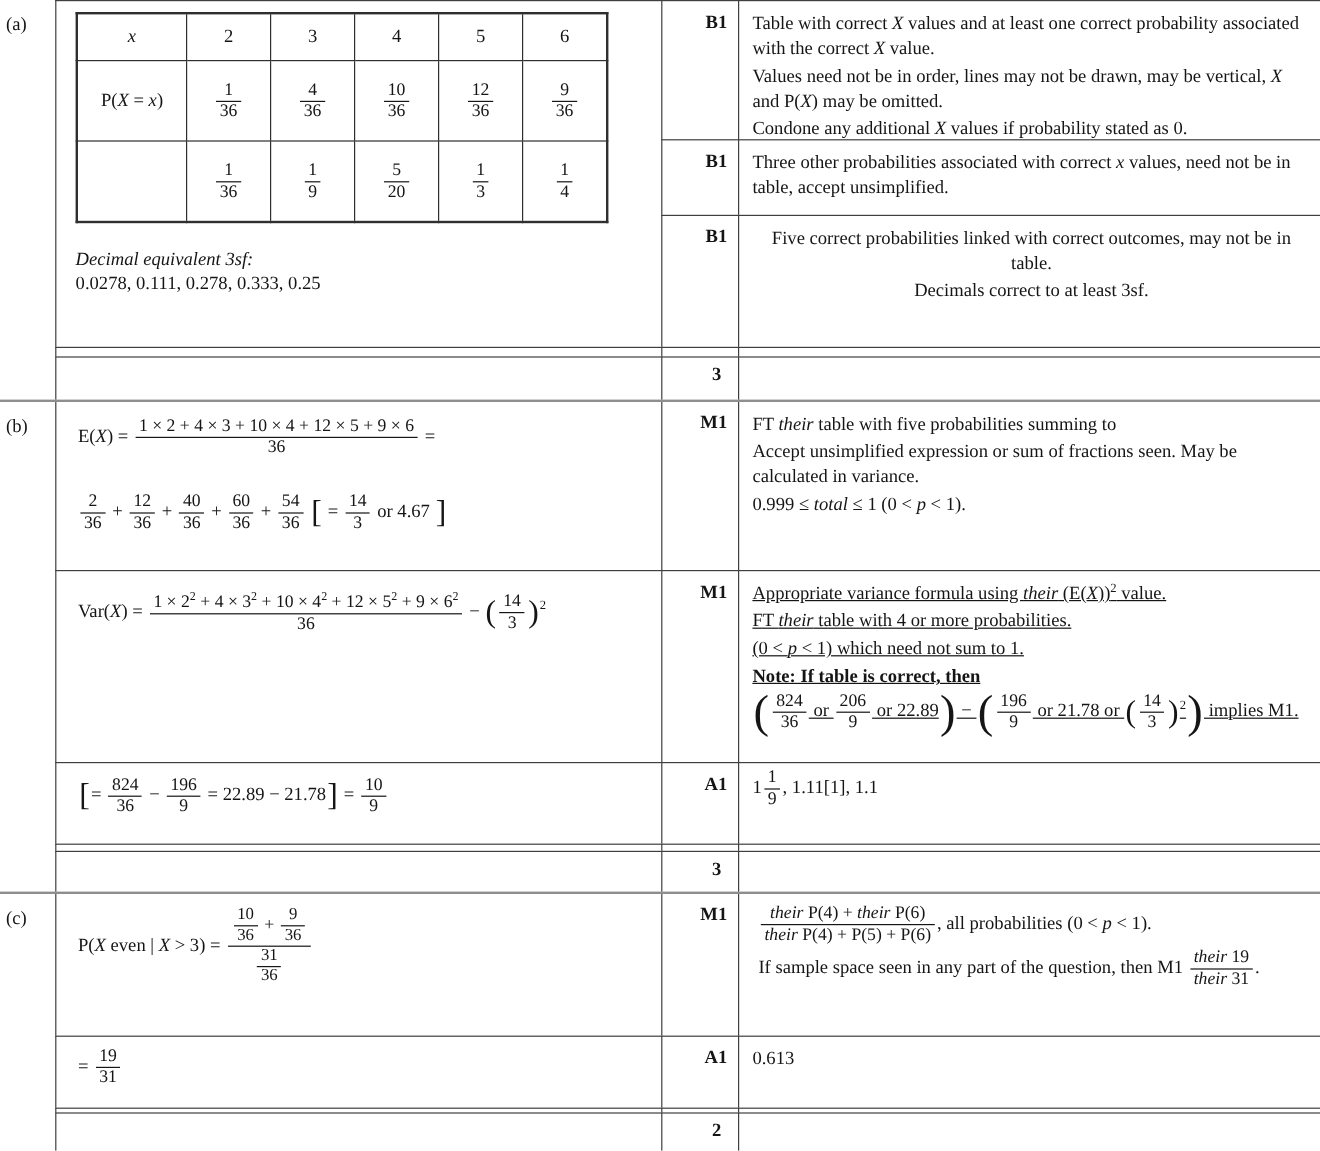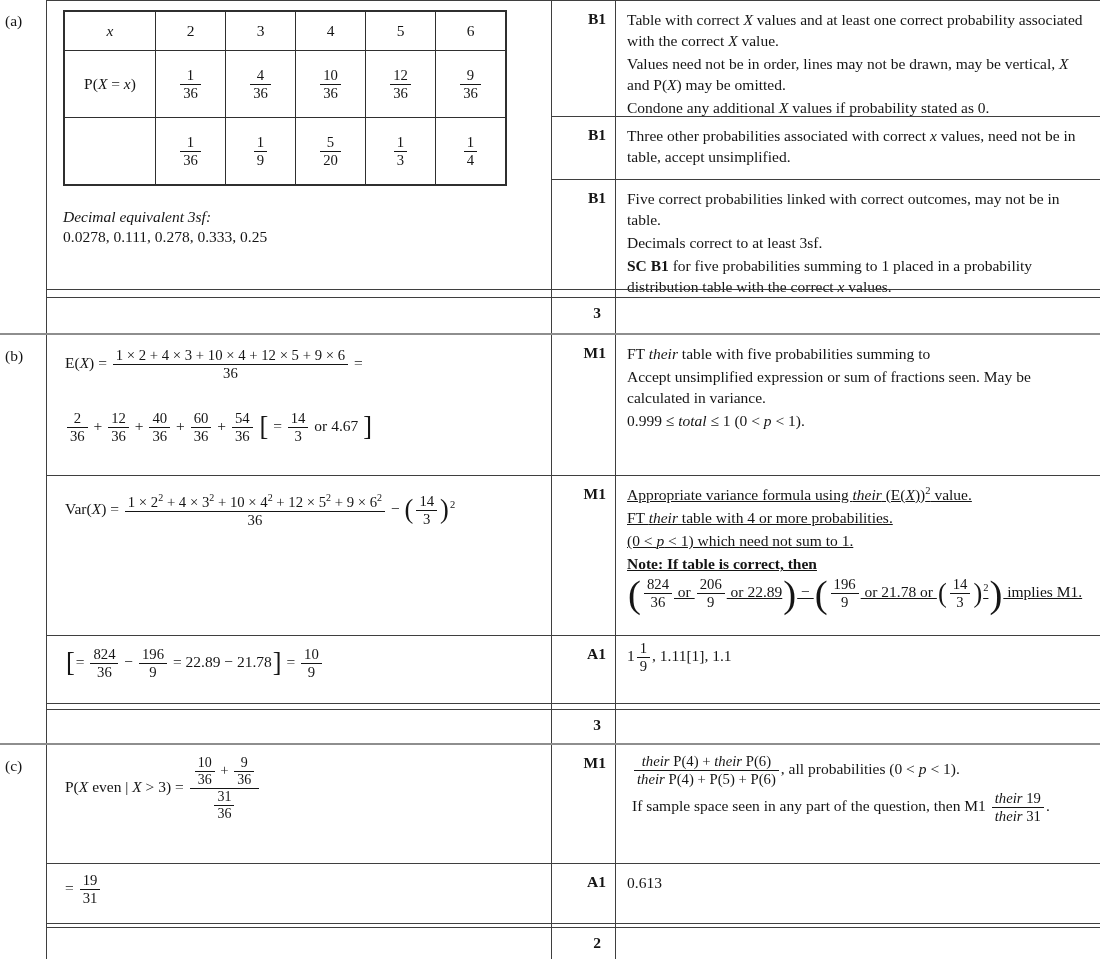--- a/index.html
+++ b/index.html
@@ -110,24 +110,23 @@
     <div class="cell guid vl hl" style="grid-area:1/4/2/5;">
         <div class="mline"><span>Table with correct </span><i>X</i><span> values and at least one correct probability associated with the correct </span><i>X</i><span> value.</span></div>
         <div class="mline"><span>Values need not be in order, lines may not be drawn, may be vertical, </span><i>X</i><span> and P(</span><i>X</i><span>) may be omitted.</span></div>
         <div class="mline"><span>Condone any additional </span><i>X</i><span> values if probability stated as 0.</span></div>
       </div>
     <div class="cell mark vl hl" style="grid-area:2/3/3/4;">B1</div>
     <div class="cell guid vl hl" style="grid-area:2/4/3/5;">
         <div class="mline"><span>Three other probabilities associated with correct </span><i>x</i><span> values, need not be in table, accept unsimplified.</span></div>
       </div>
     <div class="cell mark vl hl" style="grid-area:3/3/4/4;">B1</div>
-    <div class="cell guid vl hl" style="grid-area:3/4/4/5;">
+    <div class="cell guid vl hl" style="grid-area:3/4/4/5;text-align:center;">
         <div class="mline"><span>Five correct probabilities linked with correct outcomes, may not be in table.</span></div>
         <div class="mline"><span>Decimals correct to at least 3sf.</span></div>
-        <div class="mline"><b>SC B1</b><span> for five probabilities summing to 1 placed in a probability distribution table with the correct </span><i>x</i><span> values.</span></div>
       </div>
 
     <div class="cell vl hl" style="grid-area:4/2/5/3;"></div>
     <div class="cell vl hl" style="grid-area:4/3/5/4;"></div>
     <div class="cell vl hl" style="grid-area:4/4/5/5;"></div>
     <div class="cell vl hl" style="grid-area:5/2/6/3;"></div>
     <div class="cell mark total vl hl" style="grid-area:5/3/6/4;">3</div>
     <div class="cell vl hl" style="grid-area:5/4/6/5;"></div>
   </div>
 

